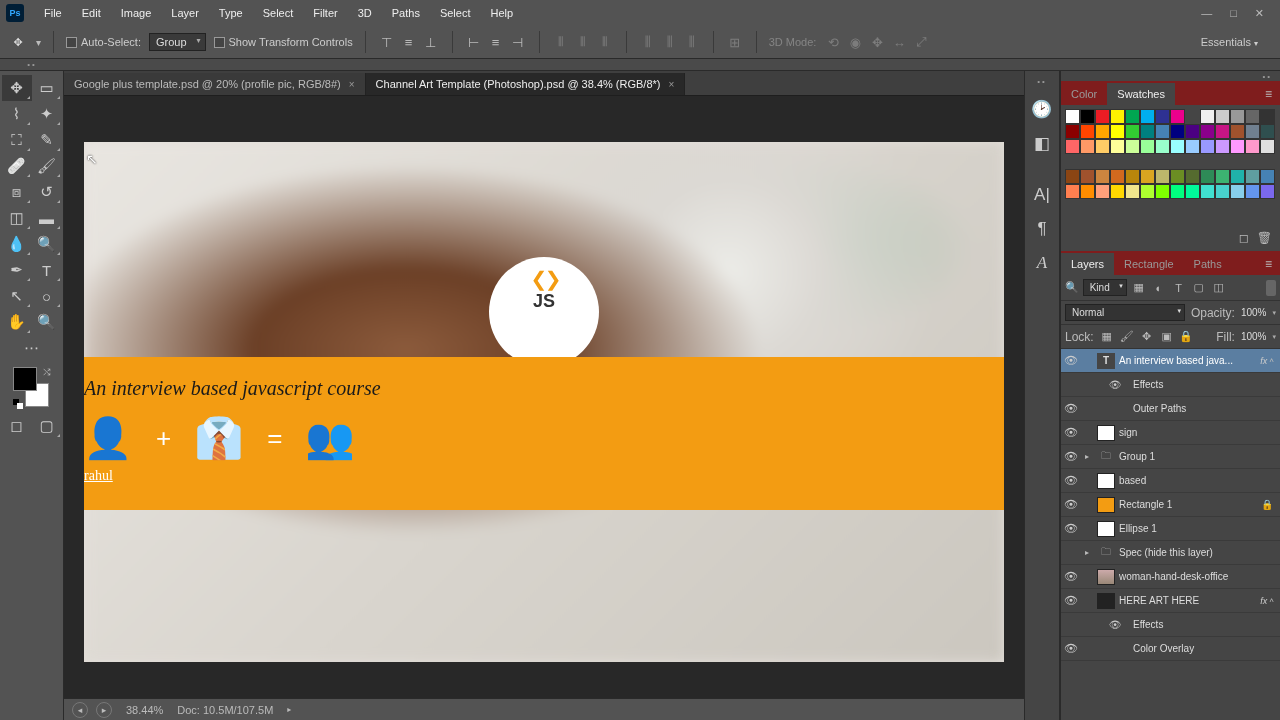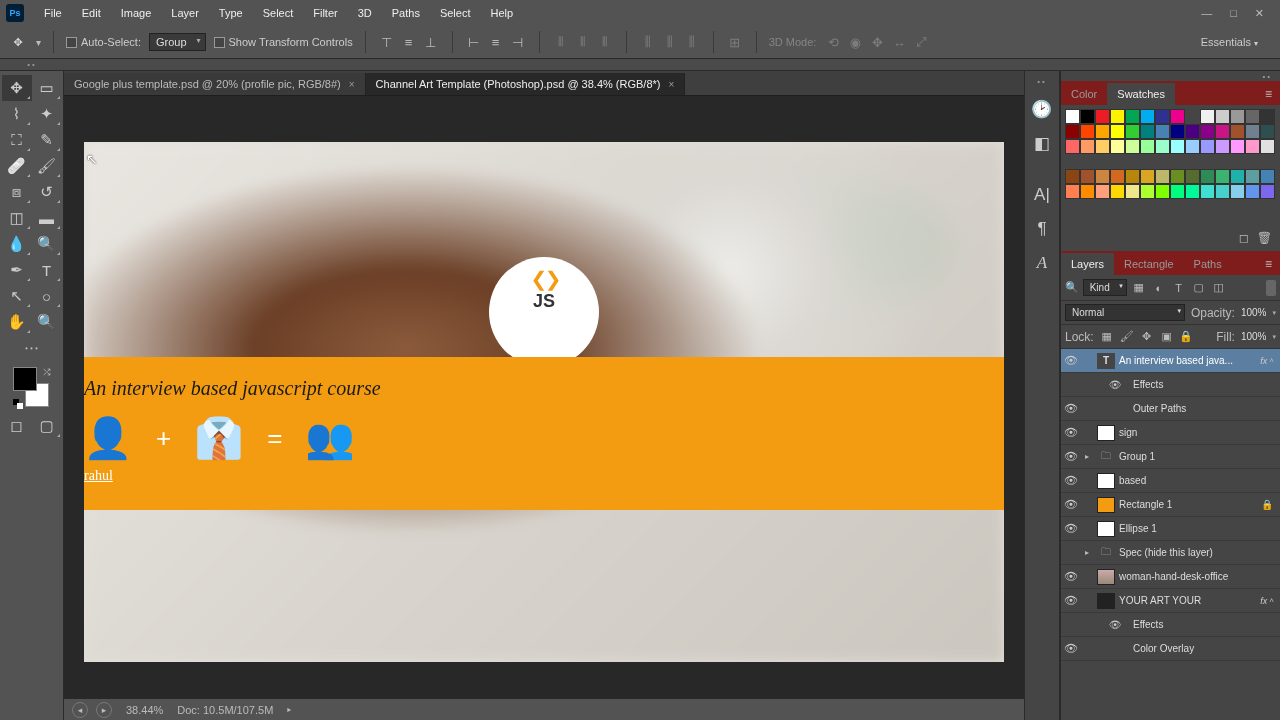--- a/index.html
+++ b/index.html
@@ -509,21 +509,21 @@
           <div class="layer">
             <div class="vis">👁</div>
             <div class="indent1"></div>
             <div class="thumb photo"></div>
             <div class="lname">woman-hand-desk-office</div>
           </div>
           <div class="layer">
             <div class="vis">👁</div>
             <div class="indent1"></div>
             <div class="thumb dark"></div>
-            <div class="lname">YOUR ART YOUR</div>
+            <div class="lname">HERE ART HERE</div>
             <span class="fx">fx</span>
             <span class="chev">˄</span>
           </div>
           <div class="layer">
             <div class="vis"></div>
             <div class="indent2"></div>
             <div class="vis" style="font-size:10px">👁</div>
             <div class="lname" style="padding-left:8px">Effects</div>
           </div>
           <div class="layer">

